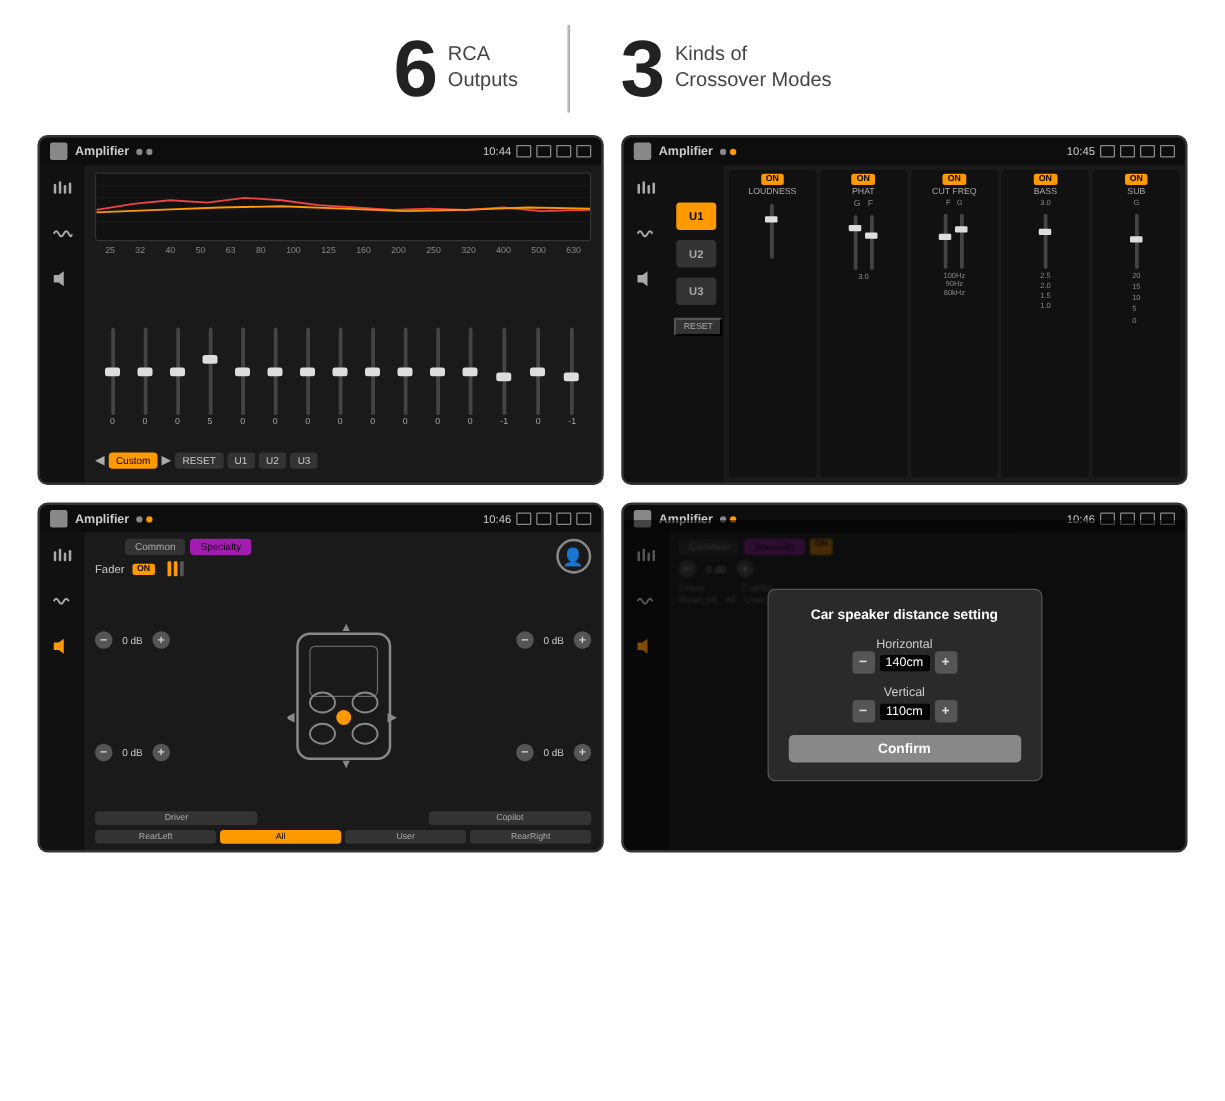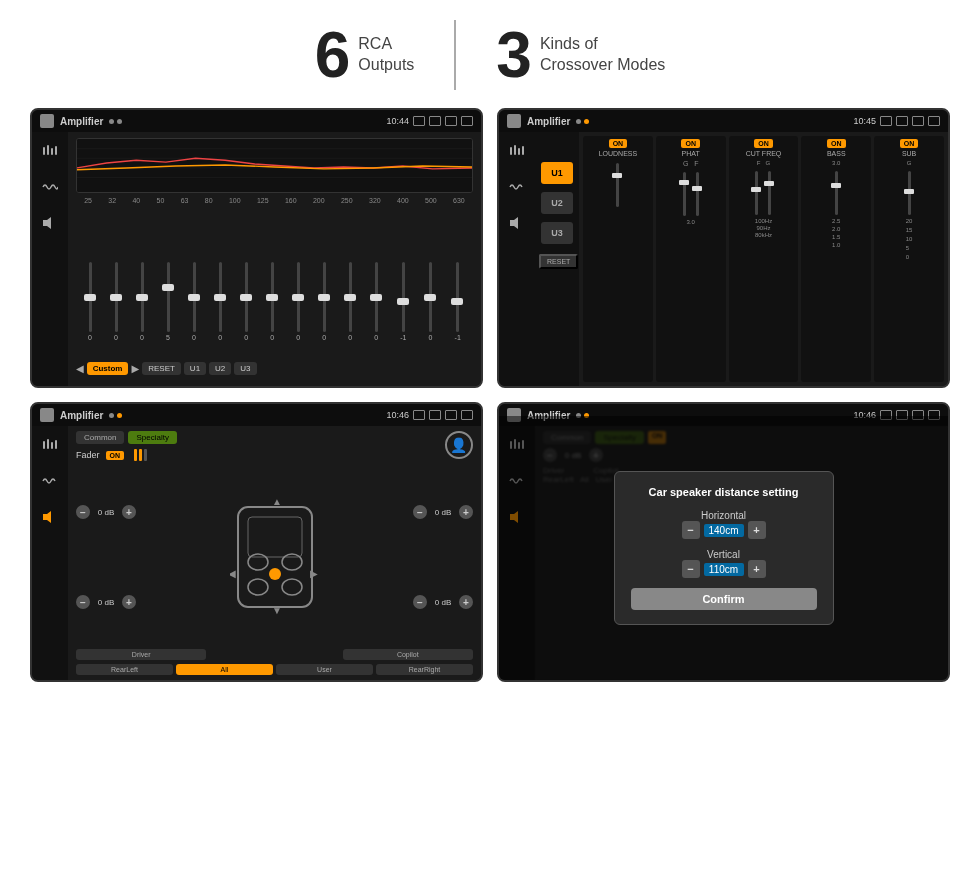--- a/index.html
+++ b/index.html
@@ -225,21 +225,21 @@
     .ctrl-btn {
       background: #333;
       border: none;
       color: #ccc;
       font-size: 8px;
       padding: 2px 6px;
       border-radius: 3px;
       cursor: pointer;
       white-space: nowrap;
     }
-    .ctrl-btn.active { background: #f90; color: #000; font-weight: bold; }
+    .ctrl-btn.active { background: #f90; color: #000; }
     .ctrl-arrow {
       color: #aaa;
       font-size: 10px;
     }
 
     
     .u-panel {
       width: 44px;
       background: #111;
       display: flex;
@@ -332,29 +332,30 @@
       flex: 1;
       background: #1a1a1a;
       padding: 5px 8px;
       display: flex;
       flex-direction: column;
     }
     .fader-tabs {
       display: flex;
       gap: 4px;
       margin-bottom: 5px;
+      margin-left: 24px;
     }
     .fader-tab {
       background: #333;
       color: #aaa;
       font-size: 8px;
       padding: 2px 8px;
       border-radius: 3px;
     }
-    .fader-tab.active { background: #4d7c0f; color: #000; }
+    .fader-tab.active { background: #a21caf; color: #000; }
     .fader-row {
       display: flex;
       align-items: center;
       gap: 6px;
       margin-bottom: 4px;
     }
     .fader-label { color: #ccc; font-size: 9px; }
     .fader-on-badge {
       background: #f90;
       color: #000;
@@ -476,21 +477,21 @@
       justify-content: center;
       color: #ddd;
       font-size: 11px;
       font-weight: bold;
     }
     .d-val {
       color: #fff;
       font-size: 10px;
       width: 40px;
       text-align: center;
-      background: #0369a1;
+      background: #000000;
       padding: 1px 3px;
       border-radius: 2px;
     }
     .confirm-btn {
       background: #888;
       color: #fff;
       font-size: 11px;
       font-weight: bold;
       padding: 5px 0;
       border-radius: 4px;

